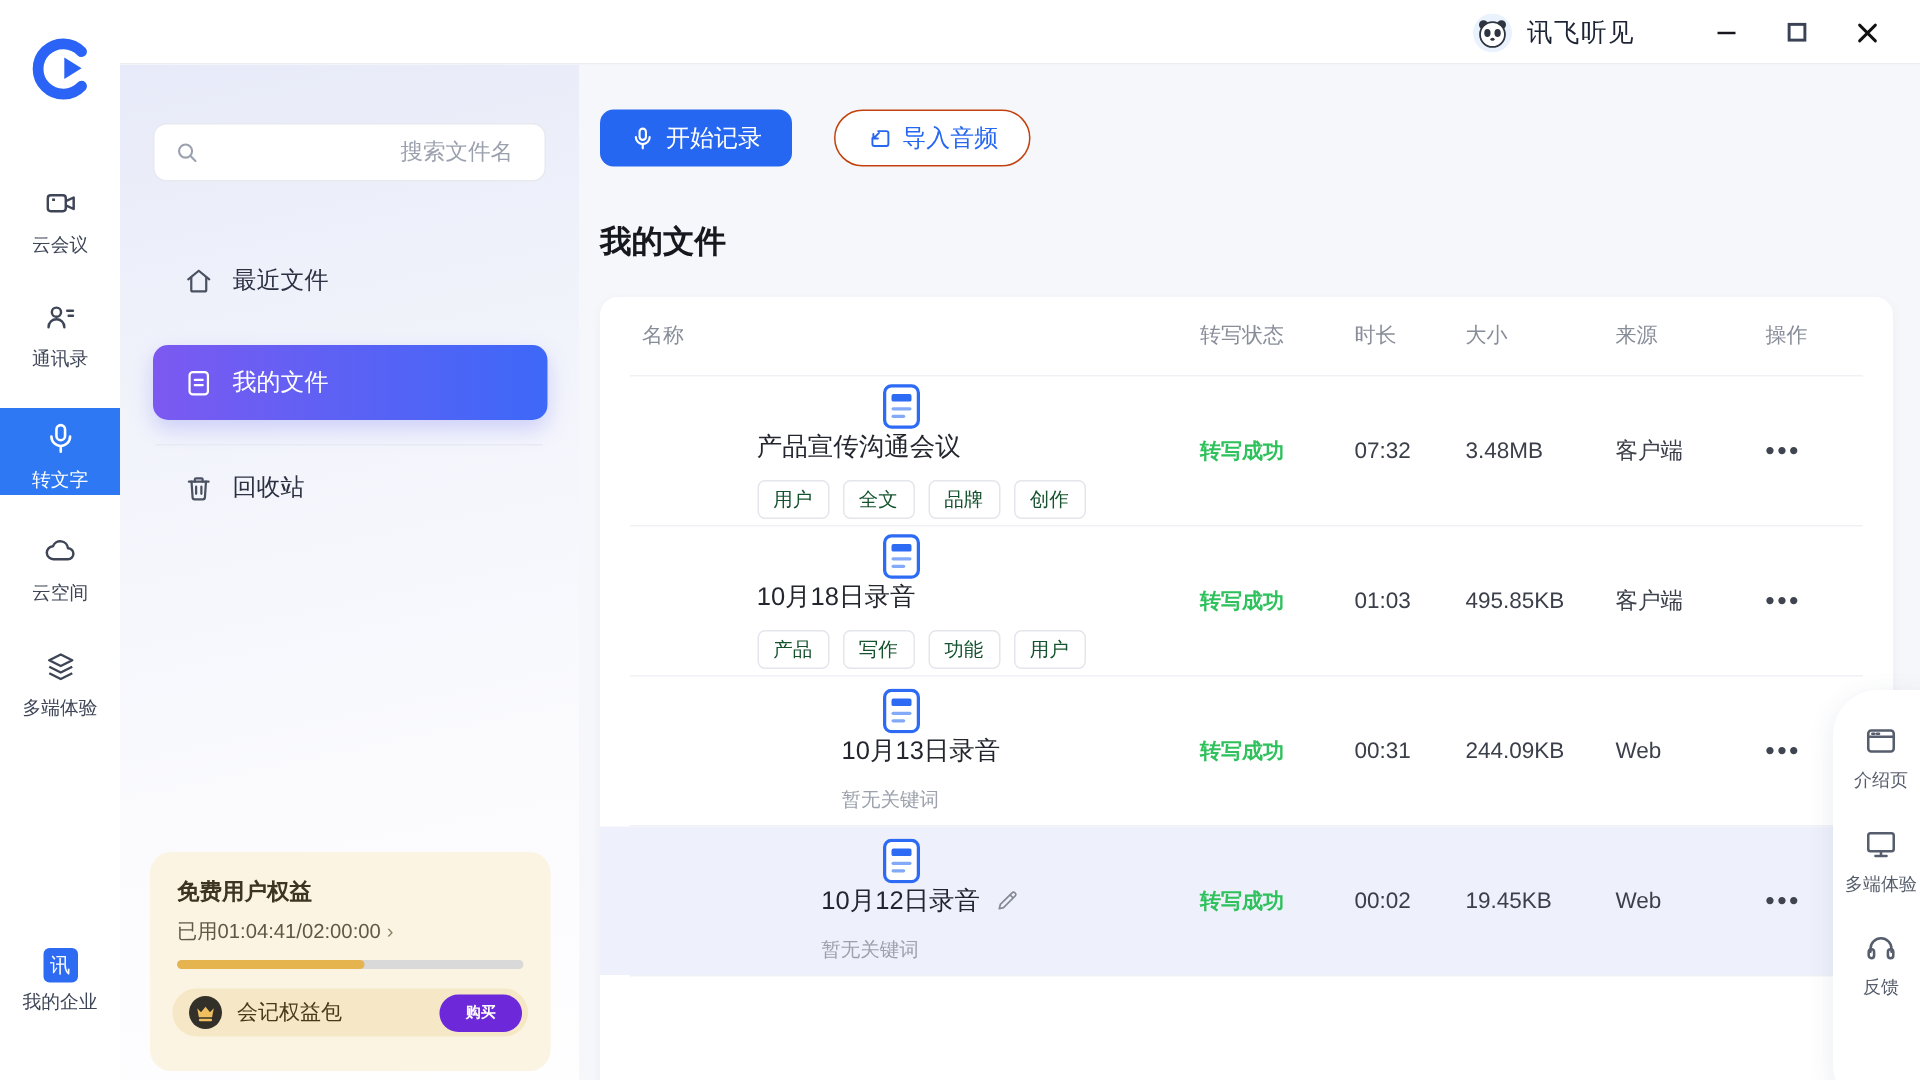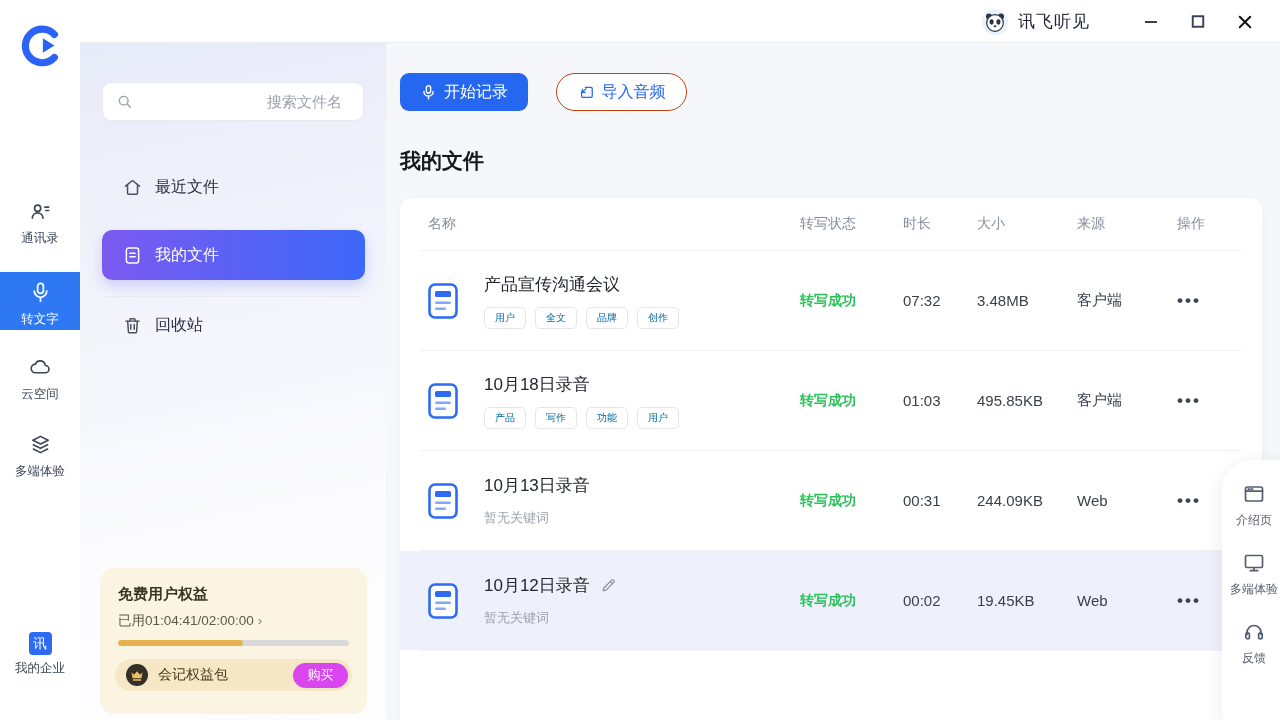--- a/index.html
+++ b/index.html
@@ -51,47 +51,47 @@
     border-radius:14px; padding:17px 18px 0 18px; }
   .b-title { font-size:15px; font-weight:bold; color:#3D3522; }
   .b-usage { margin-top:8px; font-size:13.5px; color:#5F5845; cursor:pointer; }
   .b-usage .chev { margin-left:4px; color:#8A8268; }
   .b-track { margin-top:10px; width:231px; height:6px; background:#D9D9D9; border-radius:3px; overflow:hidden; }
   .b-fill { height:6px; background:#E5B44E; border-radius:3px; }
   .b-pill { margin-top:13px; margin-left:-3px; width:237px; height:32px; background:#F6E8C7; border-radius:17px;
     display:flex; align-items:center; padding:0 4px 0 10px; }
   .b-pill .crown { width:24px; height:24px; }
   .b-pkg { margin-left:9px; font-size:14px; color:#47391A; flex:1; }
-  .b-buy { width:55px; height:25px; background:#d946ef; border-radius:13px; color:#fff; font-size:13px;
-    font-weight:normal; display:flex; align-items:center; justify-content:center; cursor:pointer; }
+  .b-buy { width:55px; height:25px; background:#6d28d9; border-radius:13px; color:#fff; font-size:10px;
+    font-weight:bold; display:flex; align-items:center; justify-content:center; cursor:pointer; }
 
   
   .main { position:absolute; left:386px; top:43px; width:894px; height:677px; background:#F6F7FA; overflow:hidden; }
   .btn-start { position:absolute; left:14px; top:30px; width:128px; height:38px; background:#2667F2; border:none;
     border-radius:9px; color:#fff; font-size:16px; display:flex; align-items:center; justify-content:center;
     gap:7px; cursor:pointer; font-family:inherit; }
   .btn-import { position:absolute; left:170px; top:30px; width:131px; height:38px; background:#fff;
     border:1px solid #c2410c; border-radius:20px; color:#2667F2; font-size:16px; display:flex; align-items:center;
     justify-content:center; gap:7px; cursor:pointer; font-family:inherit; }
   .page-title { position:absolute; left:14px; top:104px; font-size:21px; font-weight:600; color:#15181E; }
 
   .card { position:absolute; left:14px; top:155px; width:862px; height:560px; background:#fff; border-radius:12px;
     box-shadow:0 2px 8px rgba(40,60,120,.04); }
   .tgrid { display:grid; grid-template-columns:372px 103px 74px 100px 100px 1fr; align-items:center;
     padding:0 20px 0 28px; }
   .thead { height:52px; color:#878D99; font-size:14px; }
   .sep { height:1px; background:#F0F1F5; margin:0 20px; }
   .trow { height:99px; cursor:pointer; }
   .trow.hl { background:#EEF1FB; }
-  .namecell { display:flex; align-items:center; }
+  .namecell { display:flex; align-items:center;flex-direction:column; }
   .fileicon { flex:0 0 30px; margin-right:26px; }
   .fname { font-size:17px; color:#23262E; display:flex; align-items:center; }
   .fname .pencil { margin-left:10px; cursor:pointer; display:inline-flex; }
   .tagrow { margin-top:11px; display:flex; gap:9px; }
-  .tag { border:1px solid #E4E6EB; border-radius:5px; padding:3px 10px; font-size:10px; color:#0369a1; background:#fff; }
+  .tag { border:1px solid #E4E6EB; border-radius:5px; padding:3px 10px; font-size:13px; color:#14532d; background:#fff; }
   .nokw { margin-top:12px; font-size:13px; color:#9CA1AB; }
   .status { font-size:14px; font-weight:bold; color:#2EC15C; }
   .cval { font-size:15px; color:#3A3F4A; }
   .more { font-size:17px; font-weight:bold; color:#3F4550; letter-spacing:2px; cursor:pointer; }
 
   
   .floatpanel { position:absolute; right:-6px; top:460px; width:64px; height:280px; background:#fff;
     border-radius:30px 0 0 30px; box-shadow:0 4px 18px rgba(50,70,120,.10); z-index:4;
     display:flex; flex-direction:column; align-items:center; padding-top:22px; gap:22px; }
   .fitem { display:flex; flex-direction:column; align-items:center; cursor:pointer; color:#565D6C; }
@@ -138,20 +138,28 @@
   </div>
 
   <nav class="leftnav">
     <div class="logo">
       <svg viewBox="0 0 48 48" width="46" height="46">
           <path d="M39 13 A17.5 17.5 0 1 0 39 37" fill="none" stroke="#2B63F6" stroke-width="7.5" stroke-linecap="round"></path>
           <path d="M27 17 L39 24.5 L27 32 Z" fill="#2B63F6"></path>
         </svg>
     </div>
 
+    <div class="navitem ni-0">
+      <svg viewBox="0 0 24 24" width="23" height="23" fill="none" stroke="#3E4557" stroke-width="1.7" stroke-linejoin="round">
+          <rect x="3" y="6.5" width="12.5" height="11" rx="2"></rect>
+          <path d="M15.5 10.5 L21 8 V16 L15.5 13.5"></path>
+          <path d="M6 9.5 h2"></path>
+        </svg>
+      <span class="nlabel">云会议</span>
+    </div>
 
     <div class="navitem ni-1">
       <svg viewBox="0 0 24 24" width="23" height="23" fill="none" stroke="#3E4557" stroke-width="1.7" stroke-linecap="round">
           <circle cx="9" cy="8.5" r="3.2"></circle>
           <path d="M3.5 19 c0-3.6 2.6-5.6 5.5-5.6 s5.5 2 5.5 5.6"></path>
           <path d="M16.5 7.5 h4 M17.5 11 h3"></path>
         </svg>
       <span class="nlabel">通讯录</span>
     </div>
 

